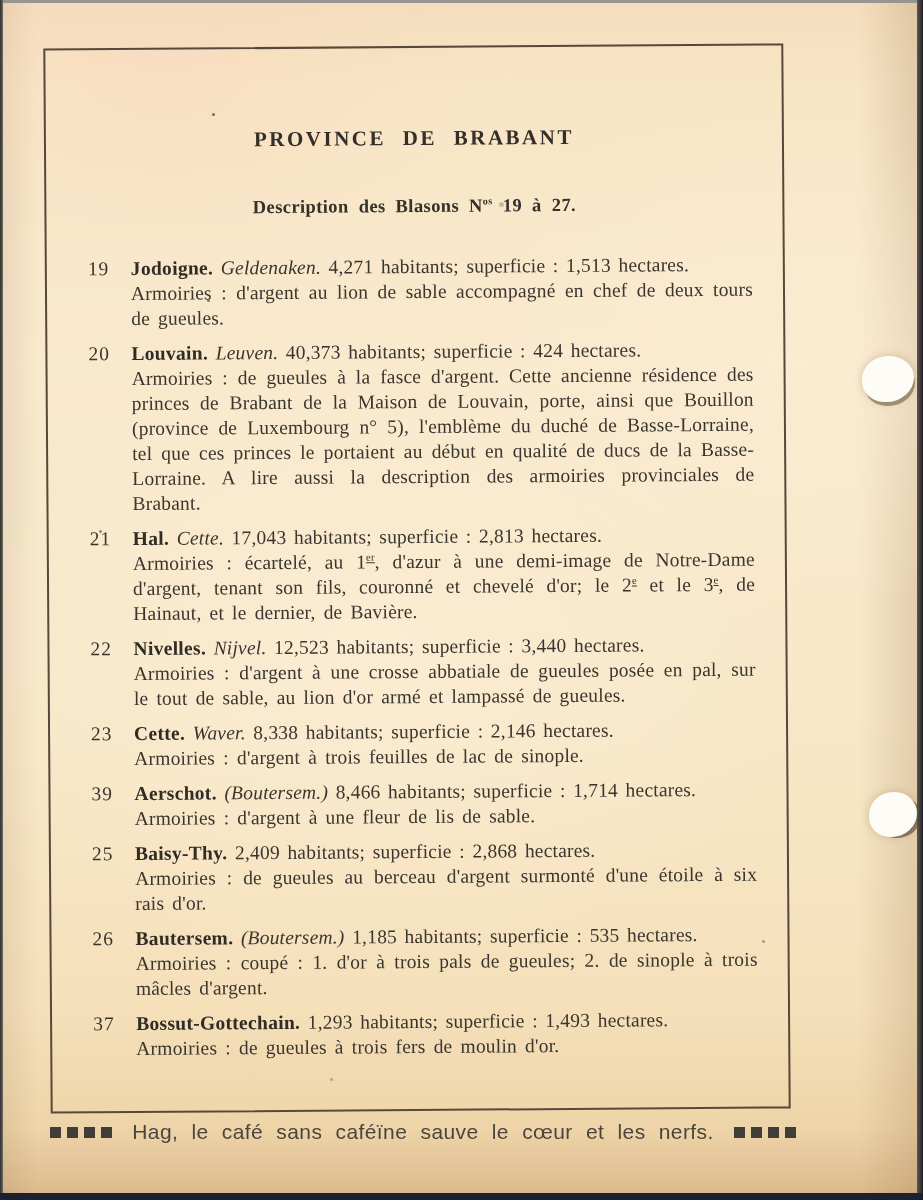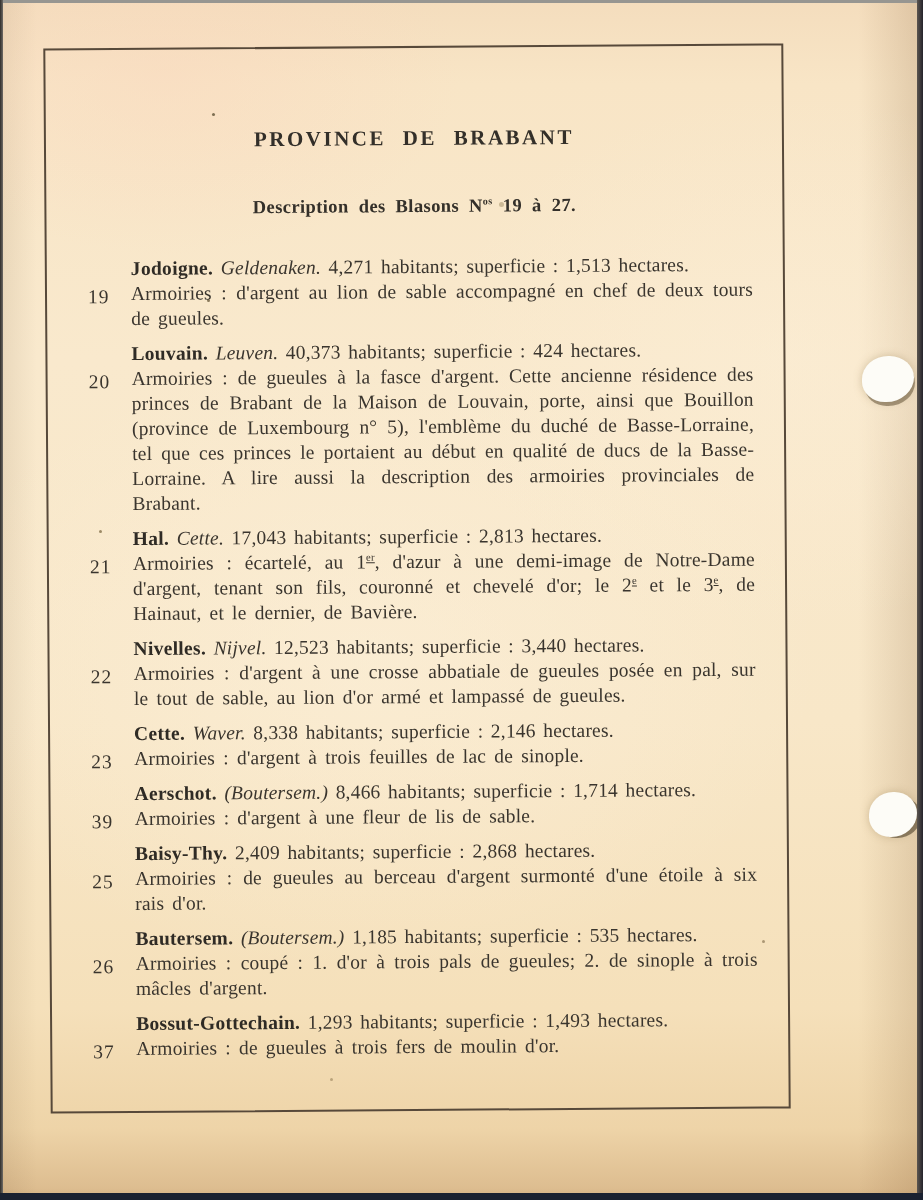--- a/index.html
+++ b/index.html
@@ -50,21 +50,20 @@
 
   .entries {
     margin: 37px 30px 0 84px;
     font-size: 19.5px; line-height: 25px;
     letter-spacing: 0.2px;
   }
   .entry { position: relative; margin-bottom: 10px; }
   .entry-number {
     position: absolute; left: -43px; top: 0;
     letter-spacing: 1px;
-    margin-top: 28px;
   }
   .entry-head { word-spacing: 2.5px; white-space: normal; }
   .entry-head b { letter-spacing: 0.3px; color: #2f2b25; }
   .entry-head i { letter-spacing: 0.2px; }
   .entry-desc {
     margin: 0; text-align: justify; word-spacing: 3px;
   }
   .entry-desc sup { font-size: 0.55em; line-height: 0; text-decoration: underline; }
 
   
@@ -199,20 +198,35 @@
     <div class="entry-head">
       <b>Bossut-Gottechain.</b>
       
       <span>1,293 habitants; superficie : 1,493 hectares.</span>
     </div>
     <p class="entry-desc"><span>Armoiries : de gueules à trois fers de moulin d'or.</span></p>
   </div>
 </div>
   </div>
 
+  <div class="advert">
+    <span class="squares">
+        <span class="sq"></span>
+        <span class="sq"></span>
+        <span class="sq"></span>
+        <span class="sq"></span>
+      </span>
+    <span class="advert-text">Hag, le café sans caféïne sauve le cœur et les nerfs.</span>
+    <span class="squares">
+        <span class="sq"></span>
+        <span class="sq"></span>
+        <span class="sq"></span>
+        <span class="sq"></span>
+      </span>
+  </div>
 
   <div class="hole hole-top"></div>
   <div class="hole hole-bottom"></div>
 
   <div class="edge edge-top"></div>
   <div class="edge edge-left"></div>
   <div class="edge edge-right"></div>
   <div class="edge edge-bottom"></div>
 </div>
 

